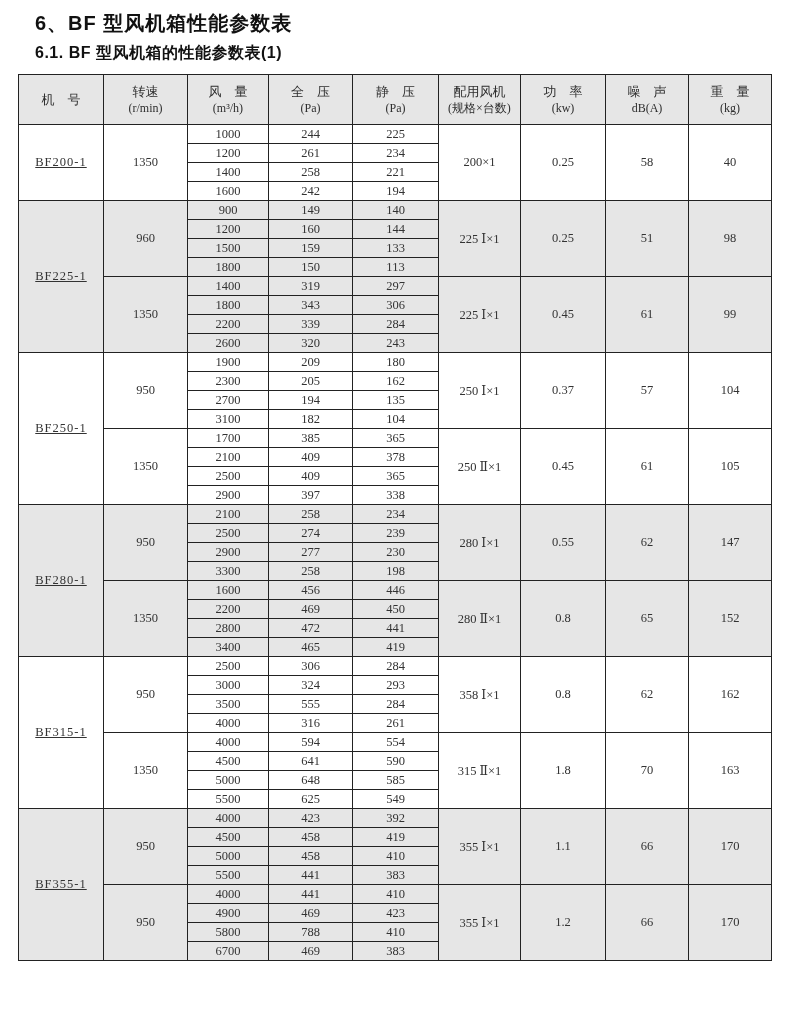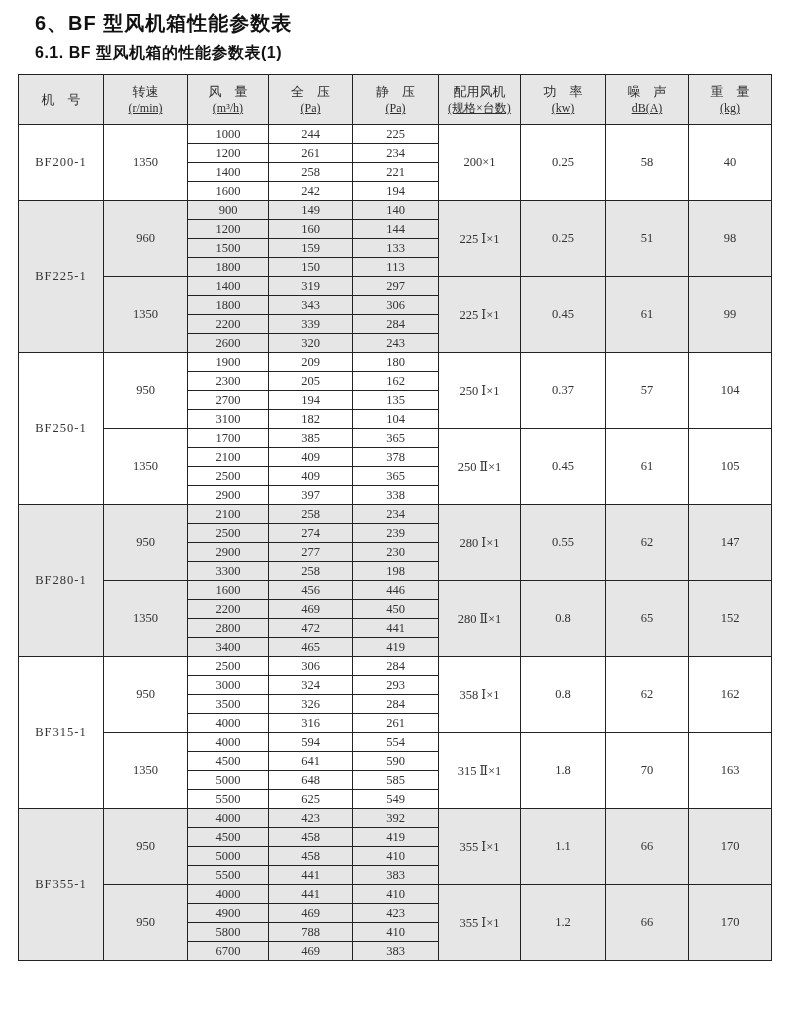--- a/index.html
+++ b/index.html
@@ -47,22 +47,22 @@
     font-size: 13px;
     color: #2e2e2e;
     line-height: 1.35;
   }
   table.perf td {
     height: 19px;
     font-size: 12.5px;
     color: #333;
   }
   tr.shaded td { background: #e6e6e6; }
-  td[data-name="model-cell"] { letter-spacing: 1px; }
-  .hdr-sub { font-size: 12px; text-decoration: underline; }
+  td[data-name="model-cell"] { letter-spacing: 1px; text-decoration: underline; }
+  .hdr-sub { font-size: 12px; }
 </style>
 </head>
 <body>
 
 <div class="page" data-name="document-page">
   <h1 class="doc-title" data-name="page-title">6、BF 型风机箱性能参数表</h1>
   <h2 class="doc-subtitle" data-name="page-subtitle">6.1. BF 型风机箱的性能参数表(1)</h2>
 
   <table class="perf" data-name="performance-table">
     <colgroup>
@@ -307,21 +307,21 @@
           <td rowspan="4" data-name="noise-cell">62</td>
           <td rowspan="4" data-name="weight-cell">162</td>
         </tr>
         <tr data-name="table-row">
           <td data-name="volume-cell">3000</td>
           <td data-name="total-pressure-cell">324</td>
           <td data-name="static-pressure-cell">293</td>
         </tr>
         <tr data-name="table-row">
           <td data-name="volume-cell">3500</td>
-          <td data-name="total-pressure-cell">326</td>
+          <td data-name="total-pressure-cell">555</td>
           <td data-name="static-pressure-cell">284</td>
         </tr>
         <tr data-name="table-row">
           <td data-name="volume-cell">4000</td>
           <td data-name="total-pressure-cell">316</td>
           <td data-name="static-pressure-cell">261</td>
         </tr>
         <tr data-name="table-row">
           <td rowspan="4" data-name="speed-cell">1350</td>
           <td data-name="volume-cell">4000</td>

